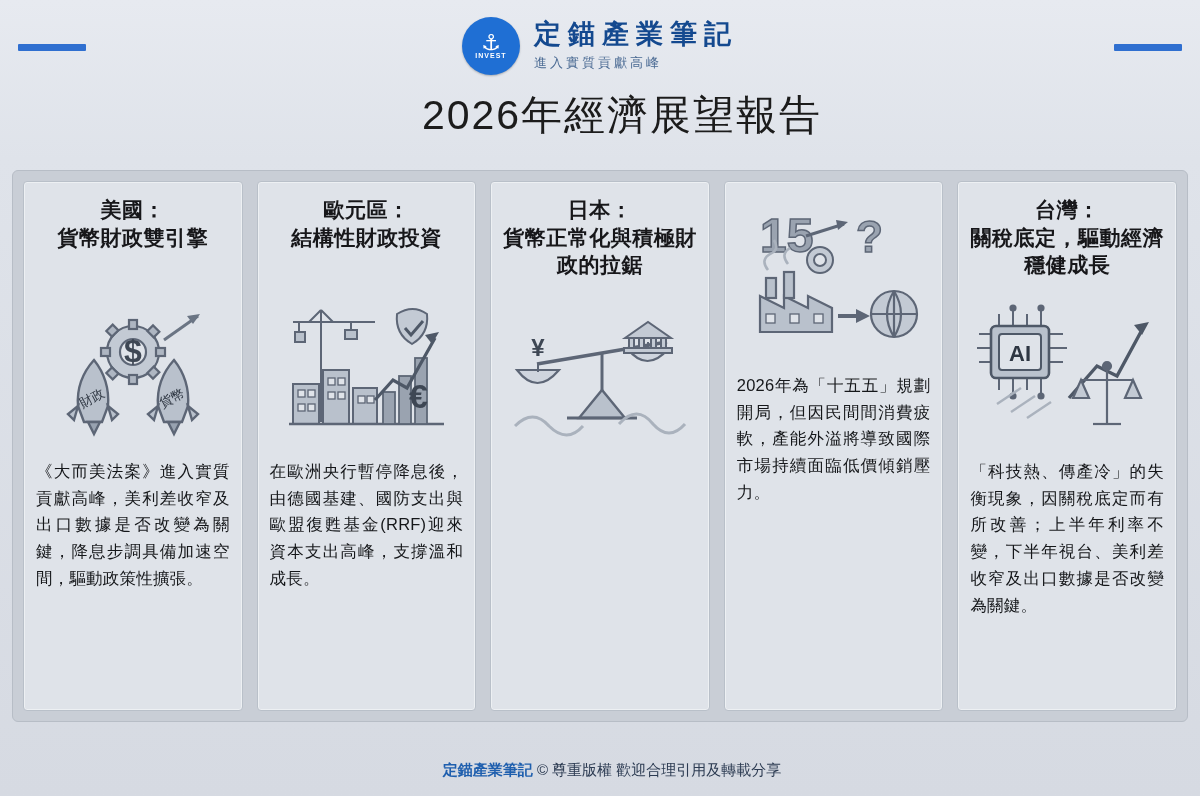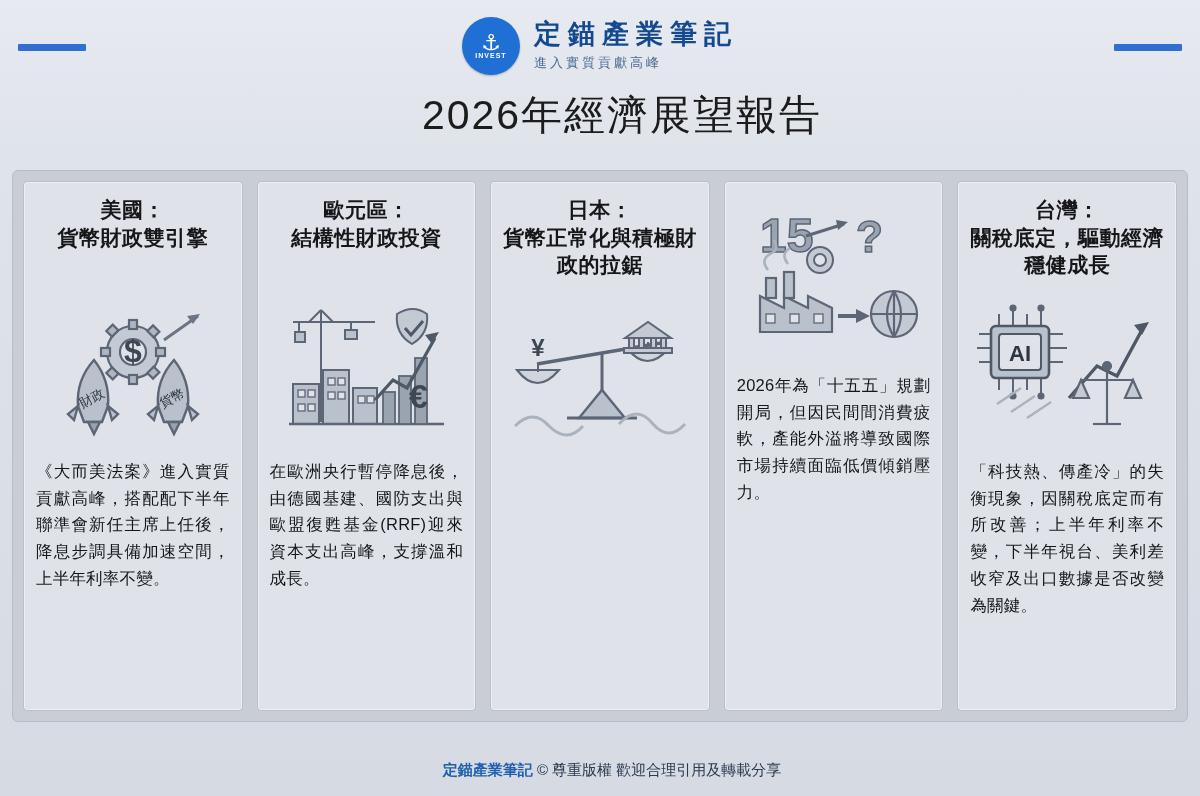--- a/index.html
+++ b/index.html
@@ -154,21 +154,21 @@
             <path d="M116 128 L110 112 Q108 86 126 66 Q142 86 140 112 L134 128 Z"></path>
             <path d="M110 112 L100 120 L106 126 Z"></path>
             <path d="M140 112 L150 120 L144 126 Z"></path>
             <path d="M120 128 L126 140 L132 128 Z" fill="#98a2b0"></path>
           </g>
           <text x="126" y="108" font-size="13" text-anchor="middle" fill="#2e3642" transform="rotate(-28 126 108)" font-family="Liberation Sans, sans-serif">貨幣</text>
           <path d="M116 46 L150 22" stroke="#6b7584" stroke-width="3" fill="none"></path>
           <path d="M152 20 l-13 2 l6 8 z" fill="#6b7584"></path>
         </svg>
       </div>
-      <div class="card-body">《大而美法案》進入實質貢獻高峰，搭配配下半年聯準會新任主席上任後，降息步調具備加速空間，上半年利率不變。</div>
+      <div class="card-body">《大而美法案》進入實質貢獻高峰，美利差收窄及出口數據是否改變為關鍵，降息步調具備加速空間，驅動政策性擴張。</div>
     </div>
 
     <div class="card">
       <div class="card-title">歐元區：
 結構性財政投資</div>
       <div class="icon-wrap">
         <svg width="175" height="155" viewBox="0 0 175 155">
           <g stroke="#5d6676" stroke-width="2" fill="none">
             <path d="M42 18 L42 130"></path>
             <path d="M14 30 L96 30"></path>

